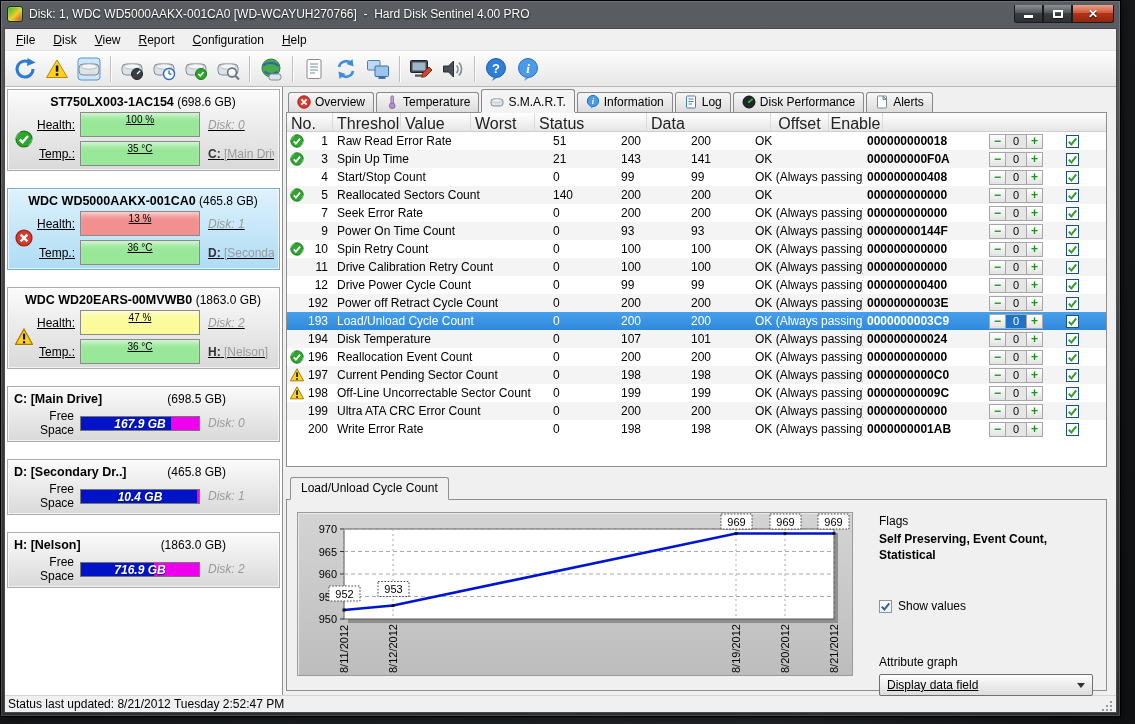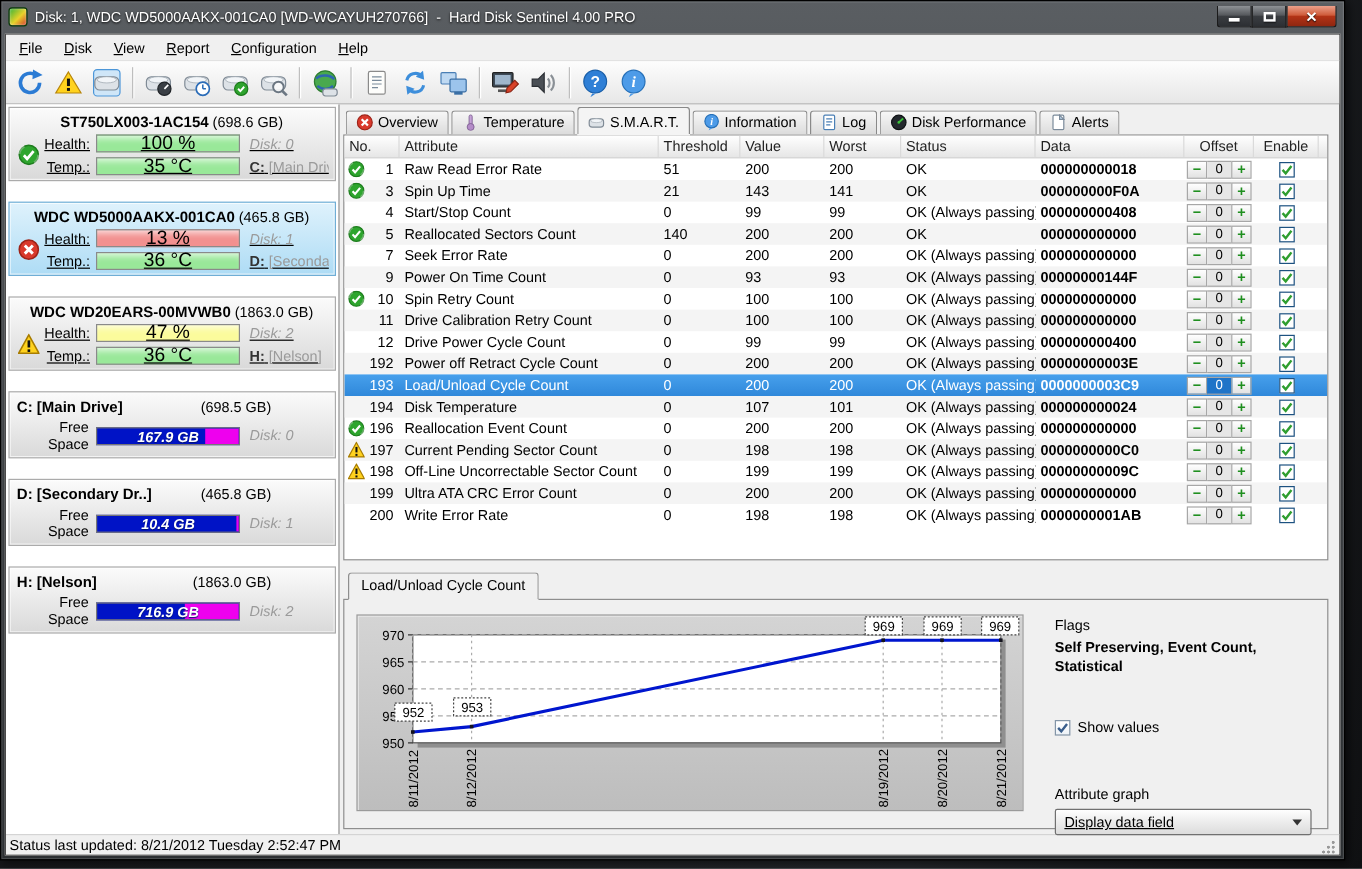--- a/index.html
+++ b/index.html
@@ -46,21 +46,21 @@
   .main{ flex:1; display:flex; flex-direction:column; padding:2px 9px 4px 3px; min-width:0; }
   
   .card{ border:1px solid #ABABAB; background:linear-gradient(#FBFBFB,#D9D9D9); margin-bottom:17px;
     padding:3px 5px 4px 4px; box-shadow:inset 0 0 0 1px #ffffffaa; }
   .card.selected{ background:linear-gradient(#DFF2FC,#AEDCF5); border-color:#6FAED6; }
   .card-title{ text-align:center; font-size:12px; padding:2px 0 3px; white-space:nowrap; overflow:hidden;}
   .card-title b{ font-size:12.5px; }
   .drive-grid{ display:grid; grid-template-columns:24px 44px 120px 1fr; row-gap:4px; align-items:center;text-decoration:underline; }
   .drive-icon{ grid-row:1/span 2; display:flex; align-items:center; justify-content:center; }
   .rowlabel{ text-align:right; padding-right:5px; font-size:12px; }
-  .hbar{ height:15px; border:1px solid #8a8a8a; text-align:center; font-size:16px; line-height:14px;
+  .hbar{ height:25px; border:1px solid #8a8a8a; text-align:center; font-size:10px; line-height:14px;
     box-shadow:inset 0 6px 6px -4px #ffffffcc; }
   .sideright{ font-size:12px; padding-left:8px; white-space:nowrap; overflow:hidden;}
   .diskref{ color:#9a9a9a; font-style:italic; }
   .volref b{ color:#333; } .volref span{ color:#9a9a9a; }
   .part-head{ display:flex; font-size:12px; padding:2px 2px 3px; }
   .part-head b{ font-size:12.5px; }
   .part-head .psize{ margin-left:auto; margin-right:46px; }
   .part-grid{ display:grid; grid-template-columns:68px 120px 1fr; align-items:center; }
   .fbar{ position:relative; height:15px; border:1px solid #777; background:#0013C6; overflow:hidden;font-style:italic; }
   .fmag{ position:absolute; right:0; top:0; bottom:0; background:#EE00EE; }
@@ -68,21 +68,21 @@
     font-size:12px; line-height:14px; text-shadow:0 1px 1px #00136b; }
   
   .tabbar{ height:23px; display:flex; align-items:flex-end; padding-left:2px; position:relative; z-index:2; }
   .tab{ display:flex; align-items:flex-end; gap:4px; padding:2px 8px 3px; margin-right:2px;
     border:1px solid #898989; border-bottom:none; border-radius:3px 3px 0 0;
     background:linear-gradient(#F7F7F7,#DCDCDC); font-size:12px; height:20px;margin-top:34px; }
   .tab.active{ background:#F4F4F4; height:23px; box-shadow:0 1px 0 #F4F4F4; font-weight:normal; }
   
   .table-panel{ background:#fff; border:1px solid #8E8E8E; height:366px; overflow:hidden; }
   .thead{ display:flex; height:19px; background:linear-gradient(#FFFFFF,#E6E6E6); border-bottom:1px solid #CFCFCF; }
-  .th{ font-size:12px; color:#222; padding:2px 0 0 4px; border-right:1px solid #DADADA; overflow:hidden; white-space:nowrap;}
+  .th{ font-size:16px; color:#222; padding:2px 0 0 4px; border-right:1px solid #DADADA; overflow:hidden; white-space:nowrap;}
   .trow{ display:flex; height:18px; align-items:center; font-size:12px; white-space:nowrap; }
   .trow.alt{ background:#F4F4F4; }
   .trow.selected{ background:linear-gradient(#47A0EC,#2F88DA); color:#fff; }
   .td{ padding-left:4px; overflow:hidden; }
   .c0{ width:46px; flex:none; display:flex; align-items:center; justify-content:flex-end; padding-right:5px;}
   .c1{ width:216px; flex:none;} .c2{ width:68px; flex:none;} .c3{ width:70px; flex:none;}
   .c4{ width:64px; flex:none;} .c5{ width:112px; flex:none;} .c6{ width:124px; flex:none; font-weight:bold;}
   .c7{ width:58px; flex:none; display:flex; justify-content:center; padding-left:0;}
   .c8{ width:54px; flex:none; display:flex; justify-content:center; padding-left:0;}
   .th.c0{ display:block; padding-left:4px; } .th.c6{font-weight:normal;}
@@ -432,21 +432,20 @@
               <svg width="14" height="14" viewBox="0 0 14 14">
                 <rect x="2.5" y="1" width="9" height="12" rx="1" fill="#fff" stroke="#7A8A9A"></rect>
                 <path d="M8 1l3.5 3.5H8z" fill="#BFD9F2" stroke="#7A8A9A"></path>
               </svg>
               <span>Alerts</span>
             </div>
           </div>
         <div class="table-panel">
           <div class="thead">
               <div class="th c0">No.</div>
-              <div class="th c1">Attribute</div>
               <div class="th c2">Threshold</div>
               <div class="th c3">Value</div>
               <div class="th c4">Worst</div>
               <div class="th c5">Status</div>
               <div class="th c6">Data</div>
               <div class="th c7">Offset</div>
               <div class="th c8">Enable</div>
             </div>
           <div class="tbody">
               <div class="trow">

